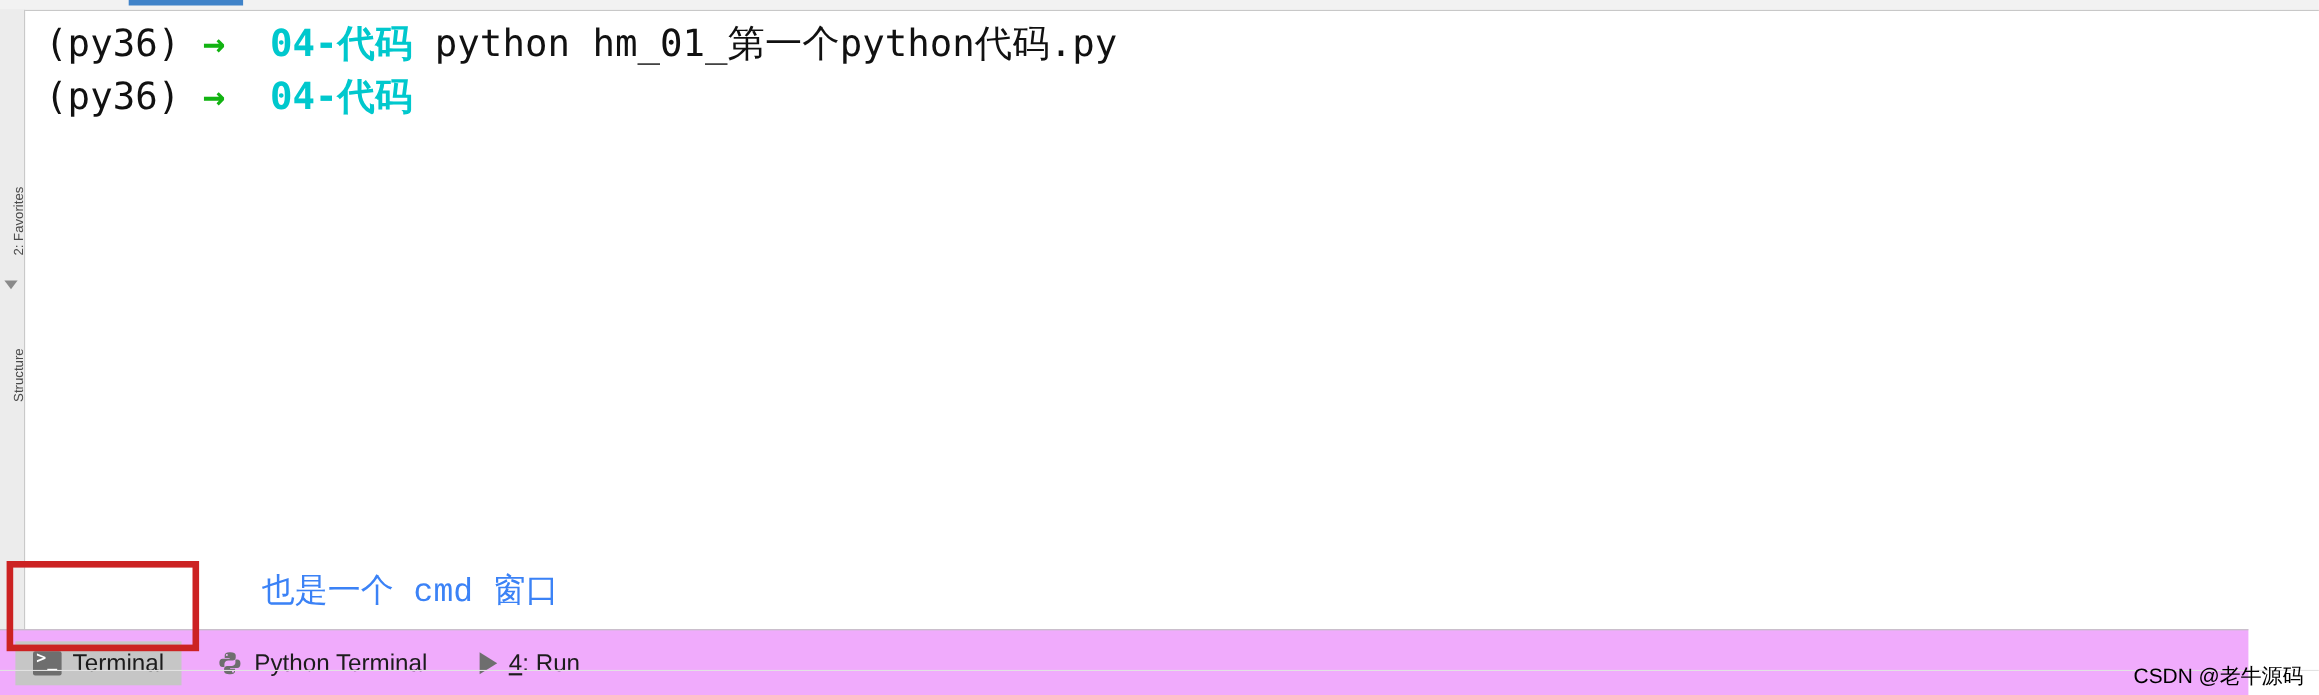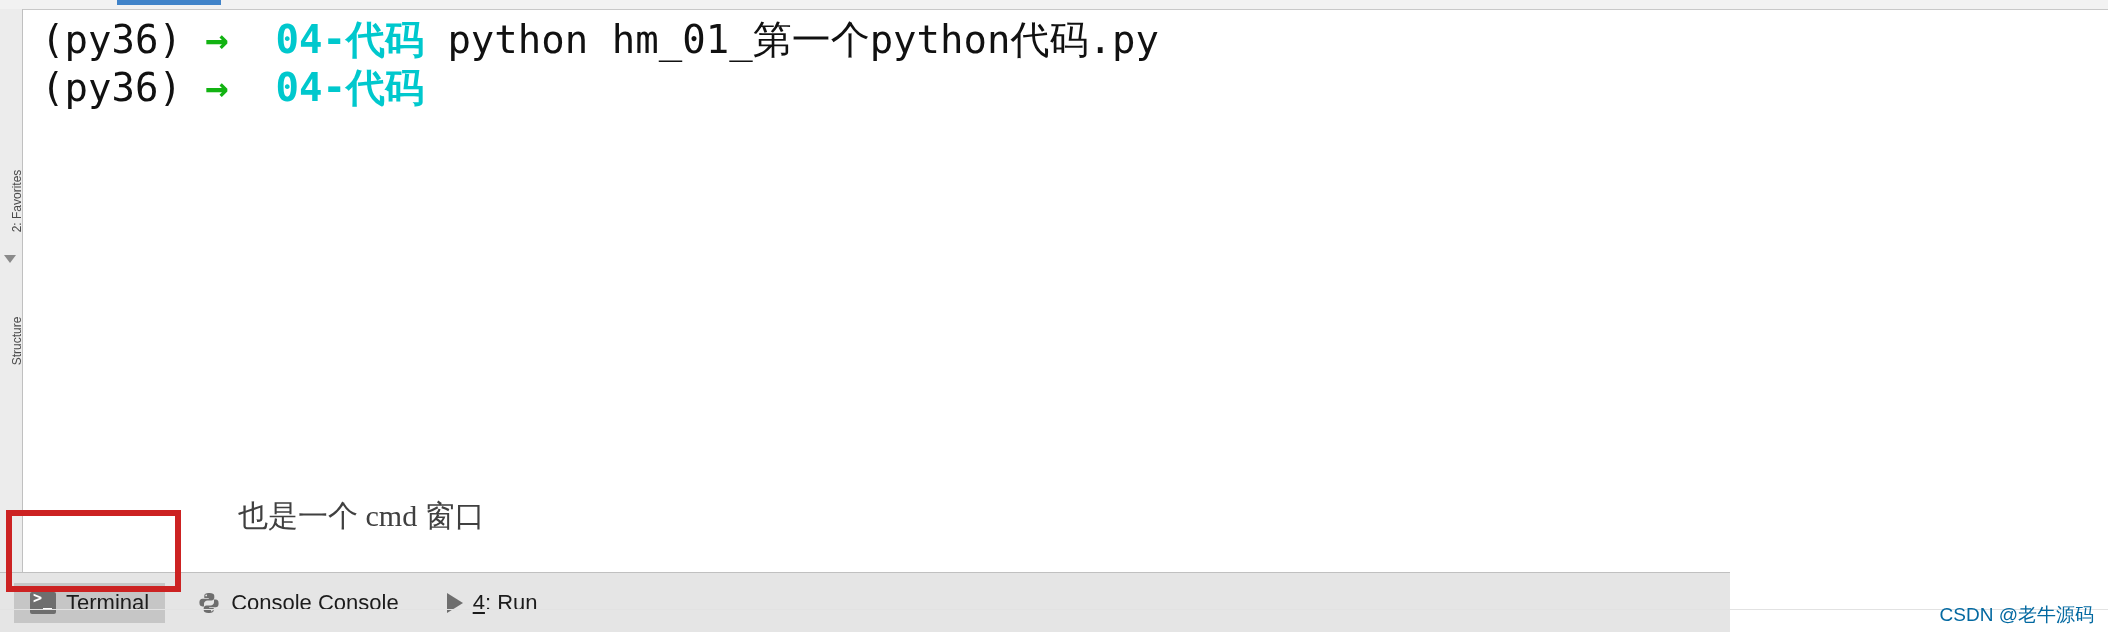--- a/index.html
+++ b/index.html
@@ -68,59 +68,59 @@
   }
 
   
   .terminal {
     position: absolute;
     left: 23px; top: 10px;
     width: 2085px;
     height: 563px;
     background: #ffffff;
     font-family: "DejaVu Sans Mono", "Liberation Mono", monospace;
-    font-size: 39px;
+    font-size: 34px;
     line-height: 48px;
     color: #111111;
     padding: 6px 0 0 18px;
     box-sizing: border-box;
     white-space: nowrap;
     overflow: hidden;
   }
   .term-line { height: 48px; }
   .t-plain  { color: #111111; }
   .t-arrow  { color: #12b312; font-weight: bold; }
   .t-dir    { color: #00c8cd; font-weight: bold; }
   .sp { display: inline-block; width: 0.6em; }
 
   
   .red-note {
     position: absolute;
-    left: 238px; top: 496px;
-    font-family: Liberation Serif, serif;
+    left: 238px; top: 516px;
+    font-family: Liberation Mono, monospace;
     font-size: 30px;
-    color: #404040;
+    color: #3b82f6;
     white-space: nowrap;
   }
   .red-box {
     position: absolute;
     left: 6px; top: 510px;
     width: 175px; height: 82px;
     border: 6px solid #cc2222;
     box-sizing: border-box;
     background: transparent;
     pointer-events: none;
   }
 
   
   .bottom-bar {
     position: absolute;
     left: 0; bottom: 0;
-    width: 1730px; height: 59px;
-    background: #e5e5e5;
+    width: 2044px; height: 59px;
+    background: #f0abfc;
     border-top: 1px solid #c0c0c0;
   }
   .bar-items {
     position: absolute;
     left: 14px; top: 0;
     height: 59px;
     display: flex;
     align-items: center;
     gap: 0px;
   }
@@ -196,21 +196,21 @@
   }
   .ico-todo b:nth-child(4) { top: -1px; }
   .ico-todo b:nth-child(5) { top: 6px; }
   .ico-todo b:nth-child(6) { top: 13px; }
 
   
   .watermark {
     position: absolute;
     right: 14px; bottom: 4px;
     font-size: 19px;
-    color: #0369a1;
+    color: #000000;
     font-family: "Liberation Sans", sans-serif;
     white-space: nowrap;
   }
   .wm-rule {
     position: absolute;
     right: 0px; bottom: 22px;
     width: 2108px; height: 1px;
     background: #e2e2e2;
   }
 </style>
@@ -253,21 +253,21 @@
         <span class="label">Terminal</span>
       </div>
 
       <div class="bar-item">
         <span class="ico ico-python">
           <svg width="24" height="24" viewBox="0 0 24 24">
             <path d="M11.6 2c-2.6 0-4.3.9-4.3 2.7v2.4h4.5v.7H5.4C3.6 7.8 2.4 9 2.4 11.6s1 3.8 2.9 3.8h1.7v-2.6c0-1.9 1.6-3.3 3.5-3.3h4c1.6 0 2.8-1.2 2.8-2.8V4.7C17.3 2.9 15.3 2 12.6 2h-1zm-2.4 1.6c.5 0 .9.4.9.9s-.4.9-.9.9-.9-.4-.9-.9.4-.9.9-.9z" fill="#6e6e6e"></path>
             <path d="M12.4 22c2.6 0 4.3-.9 4.3-2.7v-2.4h-4.5v-.7h6.4c1.8 0 3-1.2 3-3.8s-1-3.8-2.9-3.8h-1.7v2.6c0 1.9-1.6 3.3-3.5 3.3h-4c-1.6 0-2.8 1.2-2.8 2.8v2c0 1.8 2 2.7 4.7 2.7h1zm2.4-1.6c-.5 0-.9-.4-.9-.9s.4-.9.9-.9.9.4.9.9-.4.9-.9.9z" fill="#6e6e6e"></path>
           </svg>
         </span>
-        <span class="label">Console Console</span>
+        <span class="label">Python Terminal</span>
       </div>
 
       <div class="bar-item">
         <span class="ico ico-run"></span>
         <span class="label"><u>4</u>: Run</span>
       </div>
 
 
     </div>
   </div>

